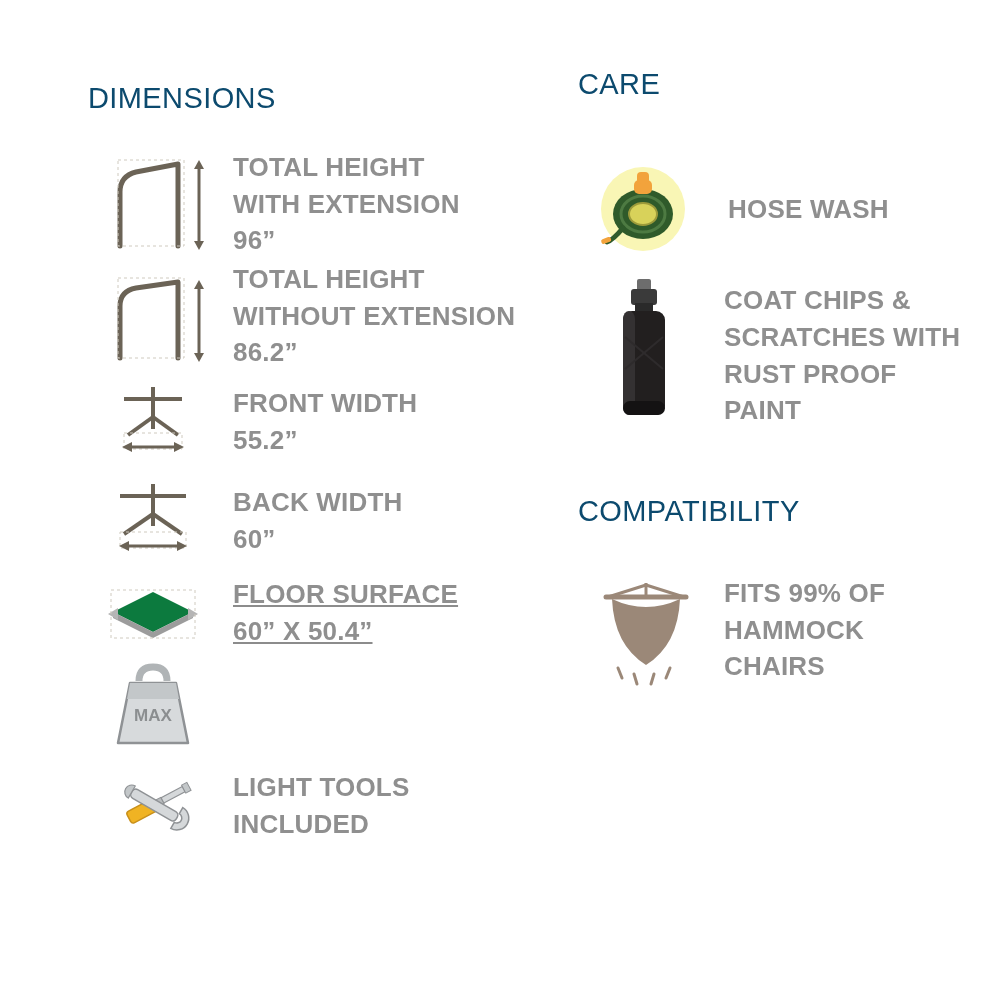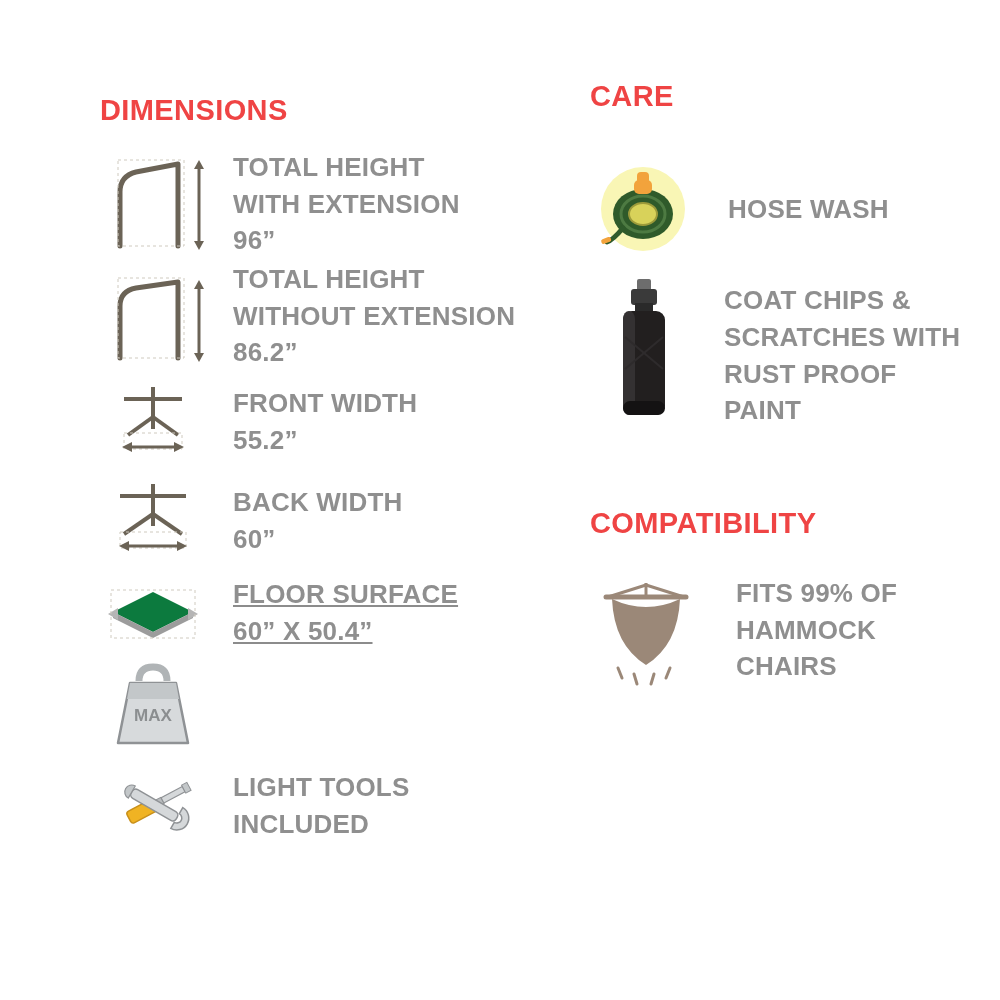--- a/index.html
+++ b/index.html
@@ -22,24 +22,24 @@
   }
   .col {
     position: absolute;
     top: 0;
   }
   .col-left { left: 88px; width: 470px; }
   .col-right { left: 578px; width: 400px; }
 
   .section-title {
     font-size: 29px;
-    font-weight: bold;
+    font-weight: normal;
     letter-spacing: 0.4px;
-    color: #ef4444;
-    margin: 12px;
+    color: #0c4a6e;
+    margin: 0;
   }
 
   .row {
     display: flex;
     align-items: center;
     position: relative;
   }
   .row .icon-box {
     flex: 0 0 auto;
     display: flex;
@@ -246,20 +246,20 @@
       <div class="row rrow" style="height:120px;">
         <div class="icon-box">
           <svg width="120" height="110" viewBox="0 0 120 110">
             <path d="M58,8 l0,12" stroke="#9b8878" stroke-width="3" fill="none"></path>
             <path d="M18,22 L98,22" stroke="#9b8878" stroke-width="5" stroke-linecap="round"></path>
             <path d="M58,10 L20,22 M58,10 L96,22" stroke="#9b8878" stroke-width="3" fill="none"></path>
             <path d="M24,24 Q26,70 58,90 Q90,70 92,24 Q58,40 24,24 Z" fill="#9b8878"></path>
             <path d="M30,93 l4,10 M46,99 l3,10 M66,99 l-3,10 M82,93 l-4,10" stroke="#9b8878" stroke-width="3" stroke-linecap="round"></path>
           </svg>
         </div>
-        <div class="label" style="margin-left:18px;">FITS 99% OF
+        <div class="label" style="margin-left:6px;">FITS 99% OF
 HAMMOCK
 CHAIRS</div>
       </div>
     </div>
 
   </div>
 </div>
 
 </body></html>

